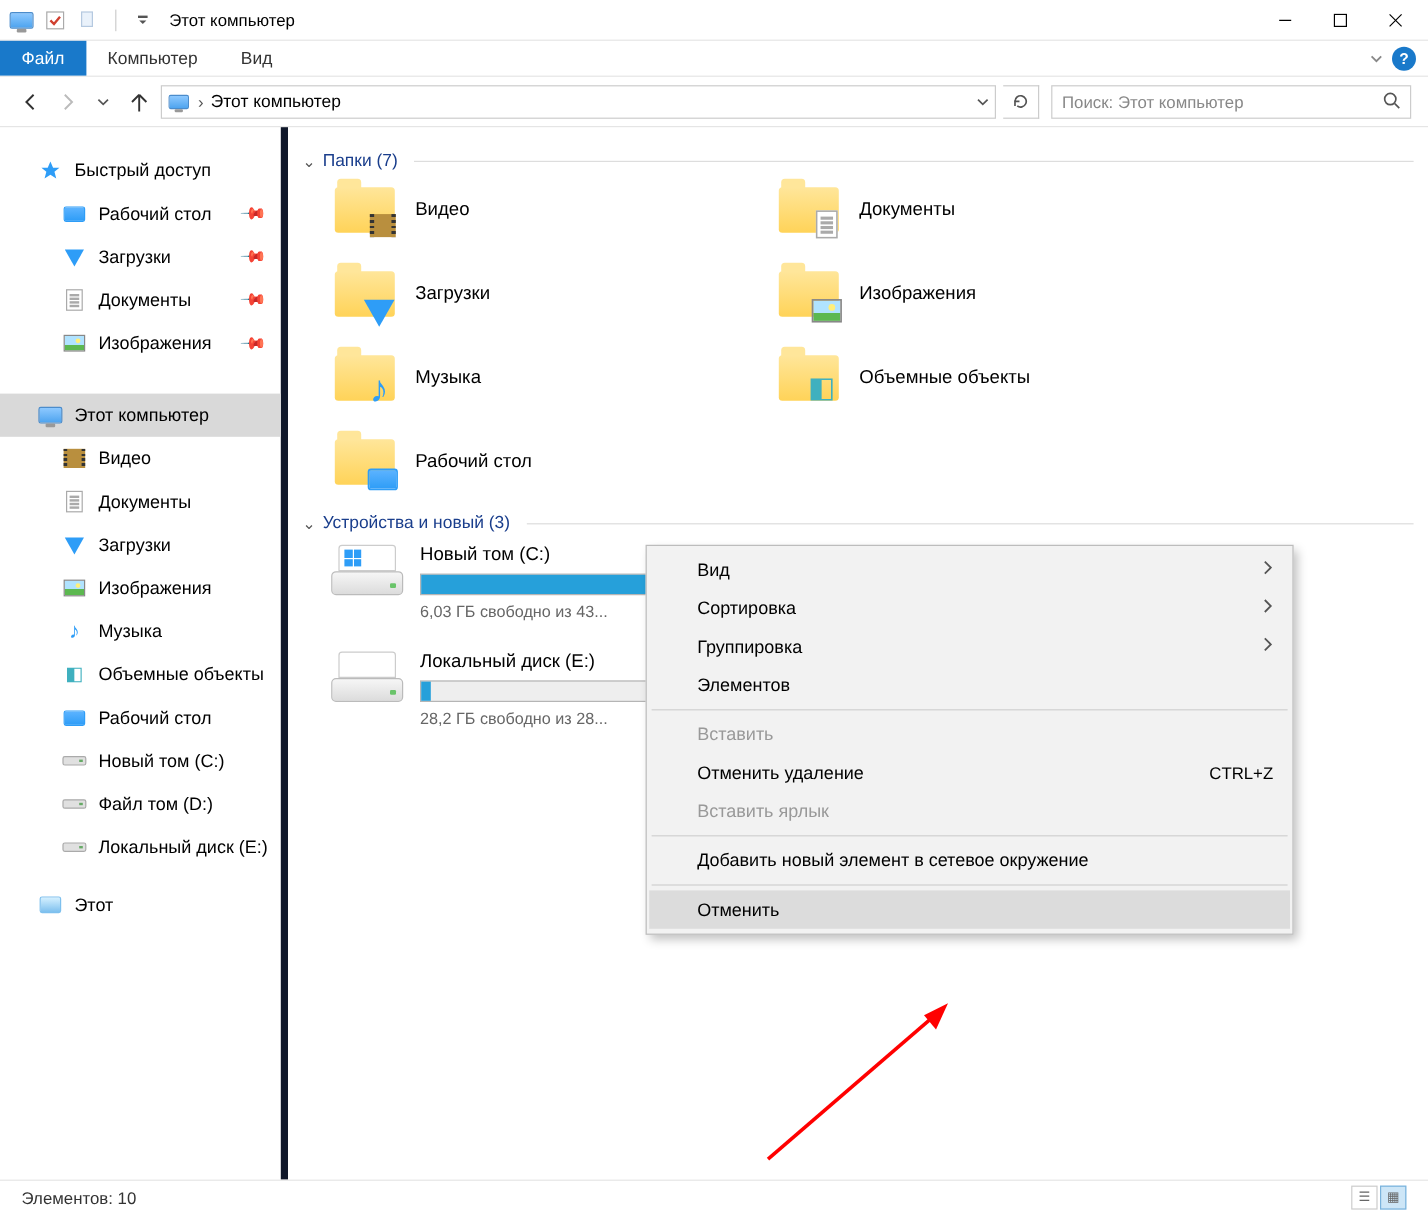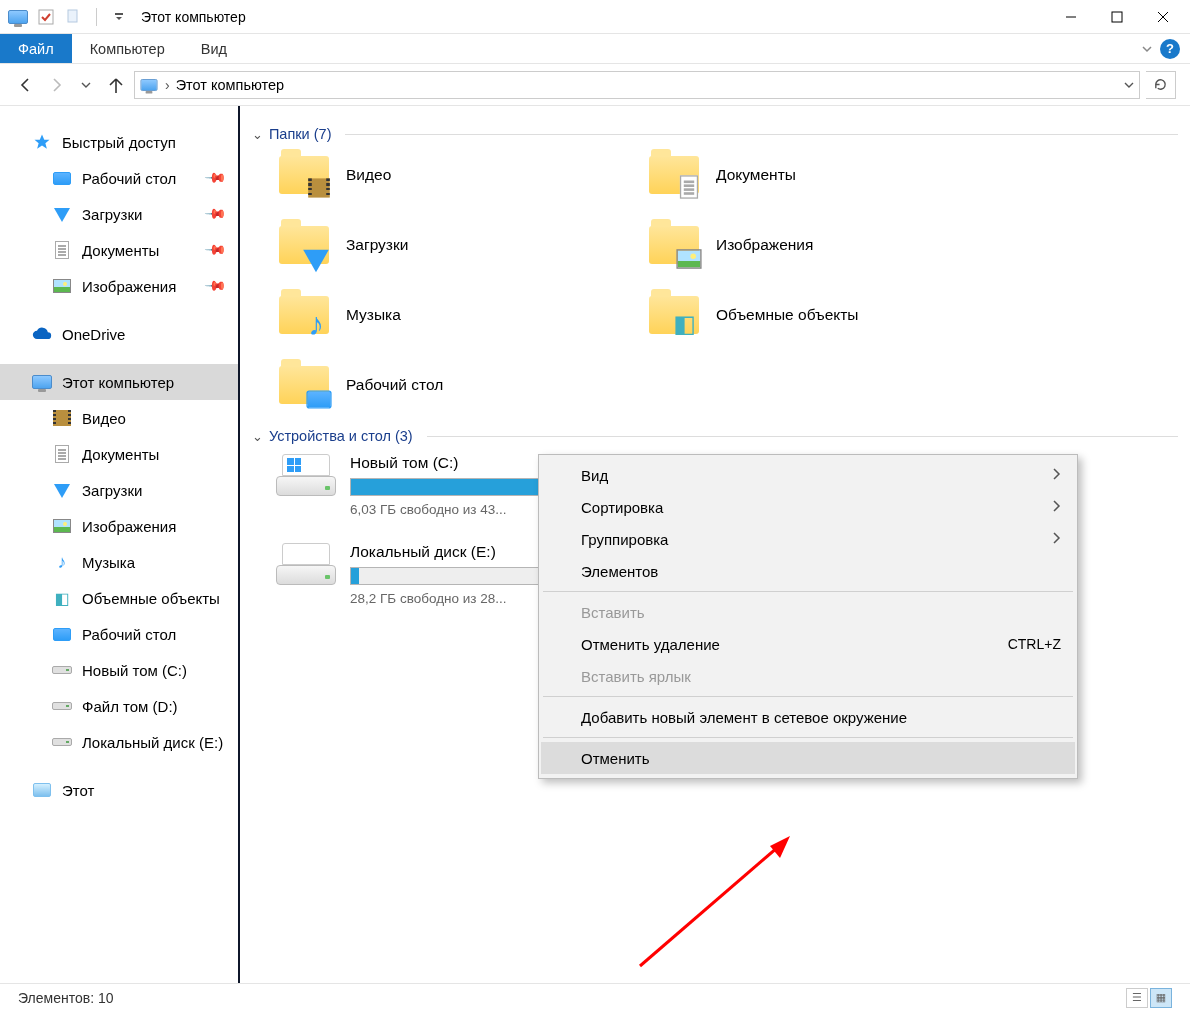--- a/index.html
+++ b/index.html
@@ -28,21 +28,21 @@
 .nav-btn.disabled { color:#bbb; }
 .addr { flex:1; height:28px; border:1px solid #ccc; display:flex; align-items:center; padding:0 4px; gap:6px;}
 .addr-text { font-size: 14.5px;}
 .addr .addr-right { margin-left:auto; display:flex; align-items:center; gap:8px; color:#555;}
 .refresh-box { width:30px; height:28px; border:1px solid #ccc; border-left:none; display:flex; align-items:center; justify-content:center; color:#555;}
 .search { width:300px; height:28px; border:1px solid #ccc; display:flex; align-items:center; padding: 0 8px; color:#888; margin-left:4px;}
 .search-icon { margin-left:auto; color:#555;}
 
 
 .body { display:flex; height: calc(1011px - 34px - 30px - 42px - 28px);}
-.sidebar { width: 240px; border-right: 2px solid #0f172a; padding-top: 18px; overflow:hidden;}
+.sidebar { width: 240px; border-right: 6px solid #0f172a; padding-top: 18px; overflow:hidden;}
 .sb-item { height: 36px; display:flex; align-items:center; padding-left: 42px; gap:10px; font-size:15px; color:#000; position:relative; white-space:nowrap;}
 .sb-item.selected { background:#d9d9d9;}
 .sb-item.top { padding-left: 32px;}
 .sb-sub { padding-left: 52px;}
 .pin { margin-left:auto; margin-right:14px; color:#7a7a7a; font-size:14px; transform:rotate(45deg);}
 .sb-space { height: 12px;}
 
 
 .ic { width:20px; height:20px; display:inline-flex; align-items:center; justify-content:center; flex-shrink:0;}
 .star-blue svg path { fill:#2e9df7;}
@@ -199,20 +199,29 @@
           <path d="M2 4 L6 8 L10 4" fill="none" stroke="#555" stroke-width="1.4"></path>
         </svg>
     </span>
   </div>
   <div class="refresh-box">
     <svg width="15" height="15" viewBox="0 0 16 16">
         <path d="M3 8 a5 5 0 1 1 2 4" fill="none" stroke="#555" stroke-width="1.5"></path>
         <path d="M3 12 L3 8 L7 8" fill="none" stroke="#555" stroke-width="1.5"></path>
       </svg>
   </div>
+  <div class="search">
+    <span>Поиск: Этот компьютер</span>
+    <span class="search-icon">
+      <svg width="15" height="15" viewBox="0 0 16 16">
+          <circle cx="7" cy="7" r="5" fill="none" stroke="#555" stroke-width="1.5"></circle>
+          <line x1="11" y1="11" x2="15" y2="15" stroke="#555" stroke-width="1.5"></line>
+        </svg>
+    </span>
+  </div>
 </div>
 
 <div class="body">
 
   <div class="sidebar">
     <div class="sb-item top">
       <span class="ic star-blue">
           <svg width="18" height="18" viewBox="0 0 24 24">
             <path d="M12 2 L15 9 L22 9 L16.5 13.5 L18.5 21 L12 16.8 L5.5 21 L7.5 13.5 L2 9 L9 9 Z"></path>
           </svg>
@@ -241,28 +250,20 @@
         <span class="pin">📌</span>
       </div>
     <div class="sb-item sb-sub">
         <span class="ic">
           <span class="img-ic"></span>
         </span>
         <span>Изображения</span>
         <span class="pin">📌</span>
       </div>
     <div class="sb-space"></div>
-    <div class="sb-item top">
-        <span class="ic cloud-ic">
-          <svg width="20" height="14" viewBox="0 0 24 16">
-            <path d="M6 14 a5 5 0 0 1 0 -10 a7 7 0 0 1 13 2 a4 4 0 0 1 0 8 Z"></path>
-          </svg>
-        </span>
-        <span>OneDrive</span>
-      </div>
     <div class="sb-space"></div>
     <div class="sb-item top selected">
         <span class="ic pc-ic"></span>
         <span>Этот компьютер</span>
       </div>
     <div class="sb-item sb-sub">
         <span class="ic">
           <span class="video-ic"></span>
         </span>
         <span>Видео</span>
@@ -379,21 +380,21 @@
           <div class="big-ic">
             <div class="big-folder"></div>
             <span class="overlay-sm desktop-ic" style="right:4px;bottom:2px;transform:scale(1.4)"></span>
           </div>
           <span class="tile-label">Рабочий стол</span>
         </div>
     </div>
 
     <div class="group-hdr">
       <span class="chev">⌄</span>
-      <span><span>Устройства и стол</span> (<span>3</span>)</span>
+      <span><span>Устройства и новый</span> (<span>3</span>)</span>
       <span class="line"></span>
     </div>
 
     <div class="drive-item">
       <div class="big-drive">
           <div class="top">
             <div class="win">
               <span></span>
               <span></span>
               <span></span>

